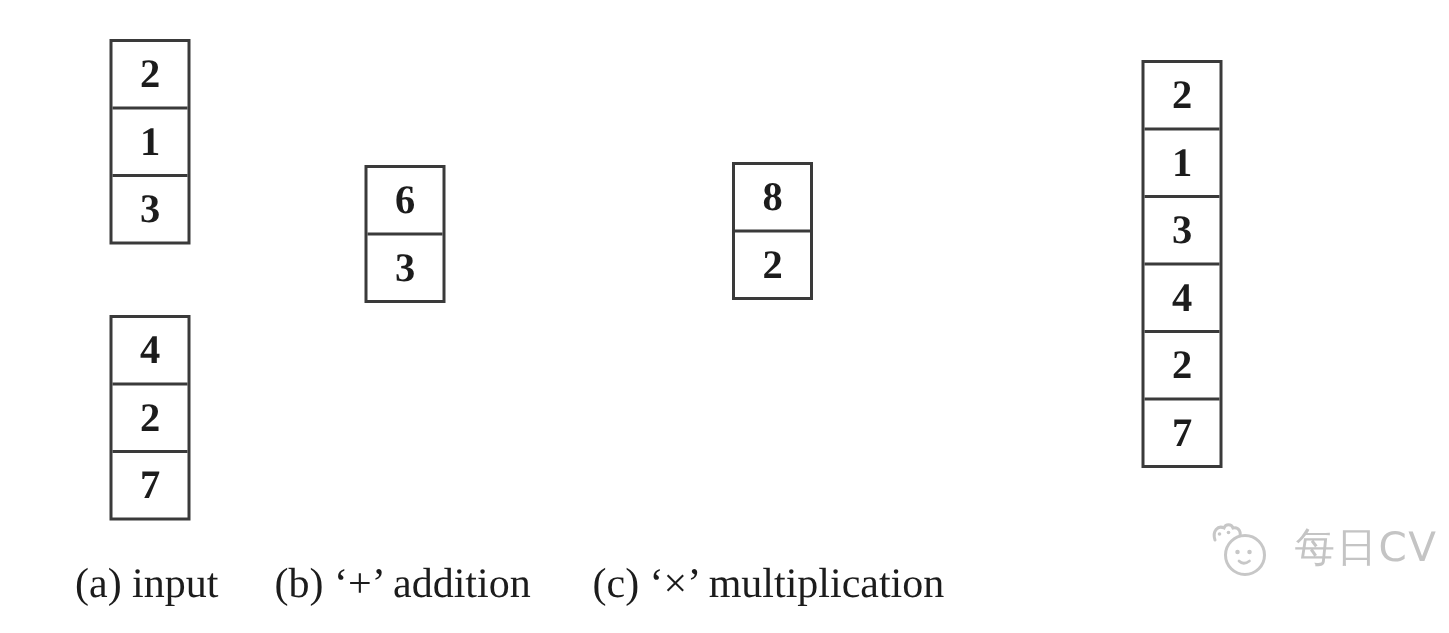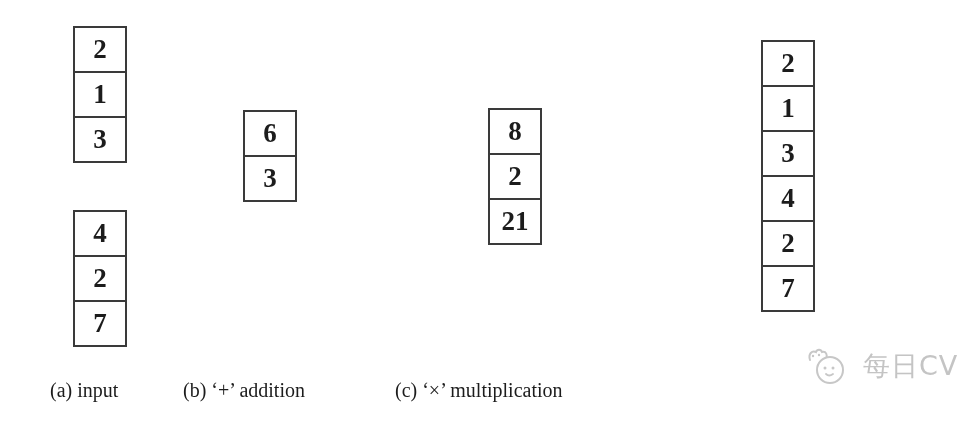--- a/index.html
+++ b/index.html
@@ -40,21 +40,21 @@
   .vec-b        { left: 243px; top: 110px; }
   .vec-c        { left: 488px; top: 108px; }
   .vec-d        { left: 761px; top: 40px;  }
 
   
   .caption {
     position: absolute;
     top: 374px;
     height: 32px;
     line-height: 32px;
-    font-size: 20px;
+    font-size: 28px;
     color: #1c1c1c;
     white-space: nowrap;
     font-family: "Liberation Serif", serif;
   }
   .cap-a { left: 50px;  }
   .cap-b { left: 183px; }
   .cap-c { left: 395px; }
   .cap-d { left: 668px; }
 
   
@@ -97,21 +97,20 @@
   </div>
 
   <div class="vec vec-b">
     <div class="cell">6</div>
     <div class="cell">3</div>
   </div>
 
   <div class="vec vec-c">
     <div class="cell">8</div>
     <div class="cell">2</div>
-    <div class="cell">21</div>
   </div>
 
   <div class="vec vec-d">
     <div class="cell">2</div>
     <div class="cell">1</div>
     <div class="cell">3</div>
     <div class="cell">4</div>
     <div class="cell">2</div>
     <div class="cell">7</div>
   </div>

